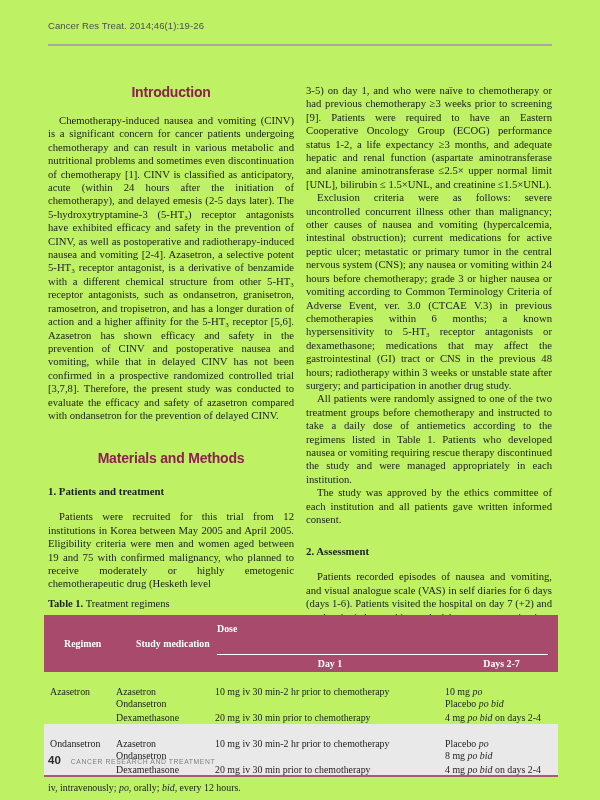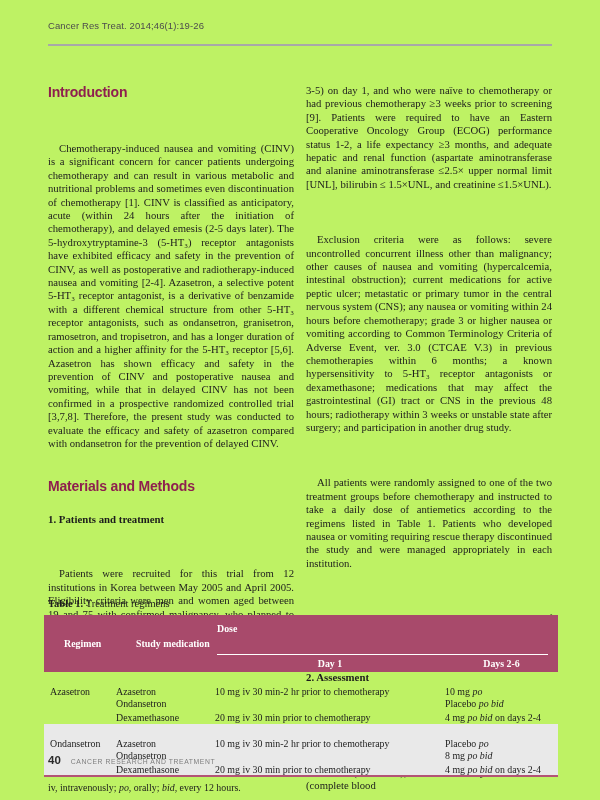--- a/index.html
+++ b/index.html
@@ -24,32 +24,32 @@
   }
   
   .columns {
     position: absolute; left: 48px; top: 84px; width: 504px;
     display: flex; gap: 12px;
   }
   .col { width: 246px; }
   .section-title {
     font-family: "Liberation Sans", "DejaVu Sans", sans-serif;
     font-weight: bold; font-size: 14px; letter-spacing: -0.2px;
-    color: #8e1f4e; margin-bottom: 14px;
+    color: #8e1f4e; margin-bottom: 14px; text-align: center;
   }
   .section-title.mm { margin-top: 28px; margin-bottom: 0; }
   .sub-title {
     font-size: 10.8px; font-weight: bold; color: #1c1c1c;
     margin-top: 19px; margin-bottom: 13px;
   }
   .body-p {
     font-size: 10.7px; line-height: 13.4px;
     text-align: justify; color: #1c1c1c;
   }
-  .body-p.indent { text-indent: 11px; margin-top: 42px; }
+  .body-p.indent { text-indent: 11px; }
   
   .table-block { position: absolute; left: 44px; top: 598px; width: 514px; }
   .table-caption { font-size: 10.5px; margin-left: 4px; margin-bottom: 6px; }
   .table-caption .cap-label { font-weight: bold; }
   table.regimens {
     width: 100%; border-collapse: collapse; table-layout: fixed;
     border-bottom: 2px solid #b25475;
   }
   table.regimens th, table.regimens td {
     font-size: 9.9px; vertical-align: middle; overflow: hidden; white-space: nowrap;
@@ -119,21 +119,21 @@
       <thead>
         <tr>
           <th class="th-left" rowspan="2">Regimen</th>
           <th class="th-left" rowspan="2">Study medication</th>
           <th class="th-dose" colspan="2">
             <div class="dose-inner">Dose</div>
           </th>
         </tr>
         <tr>
           <th class="th-center">Day 1</th>
-          <th class="th-center">Days 2-6</th>
+          <th class="th-center">Days 2-7</th>
         </tr>
       </thead>
       <tbody>
         <tr class="first-row">
           <td class="c-regimen">Azasetron</td>
           <td>Azasetron</td>
           <td>10 mg iv 30 min-2 hr prior to chemotherapy</td>
           <td>10 mg <i>po</i></td>
         </tr>
         <tr>

